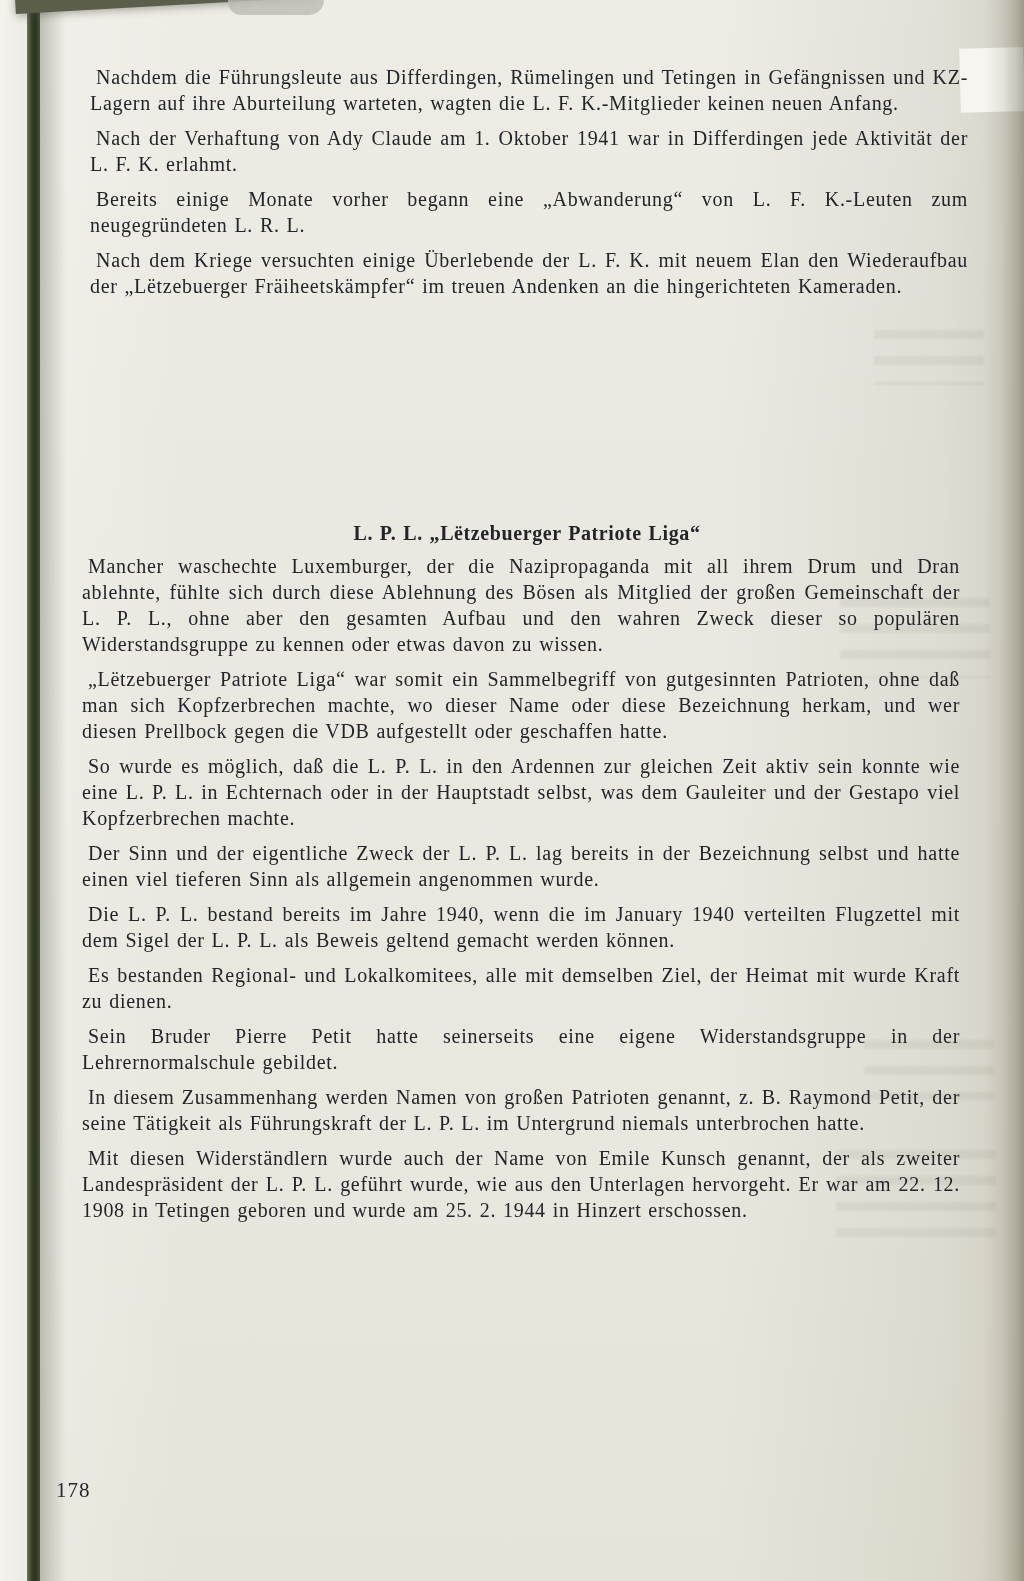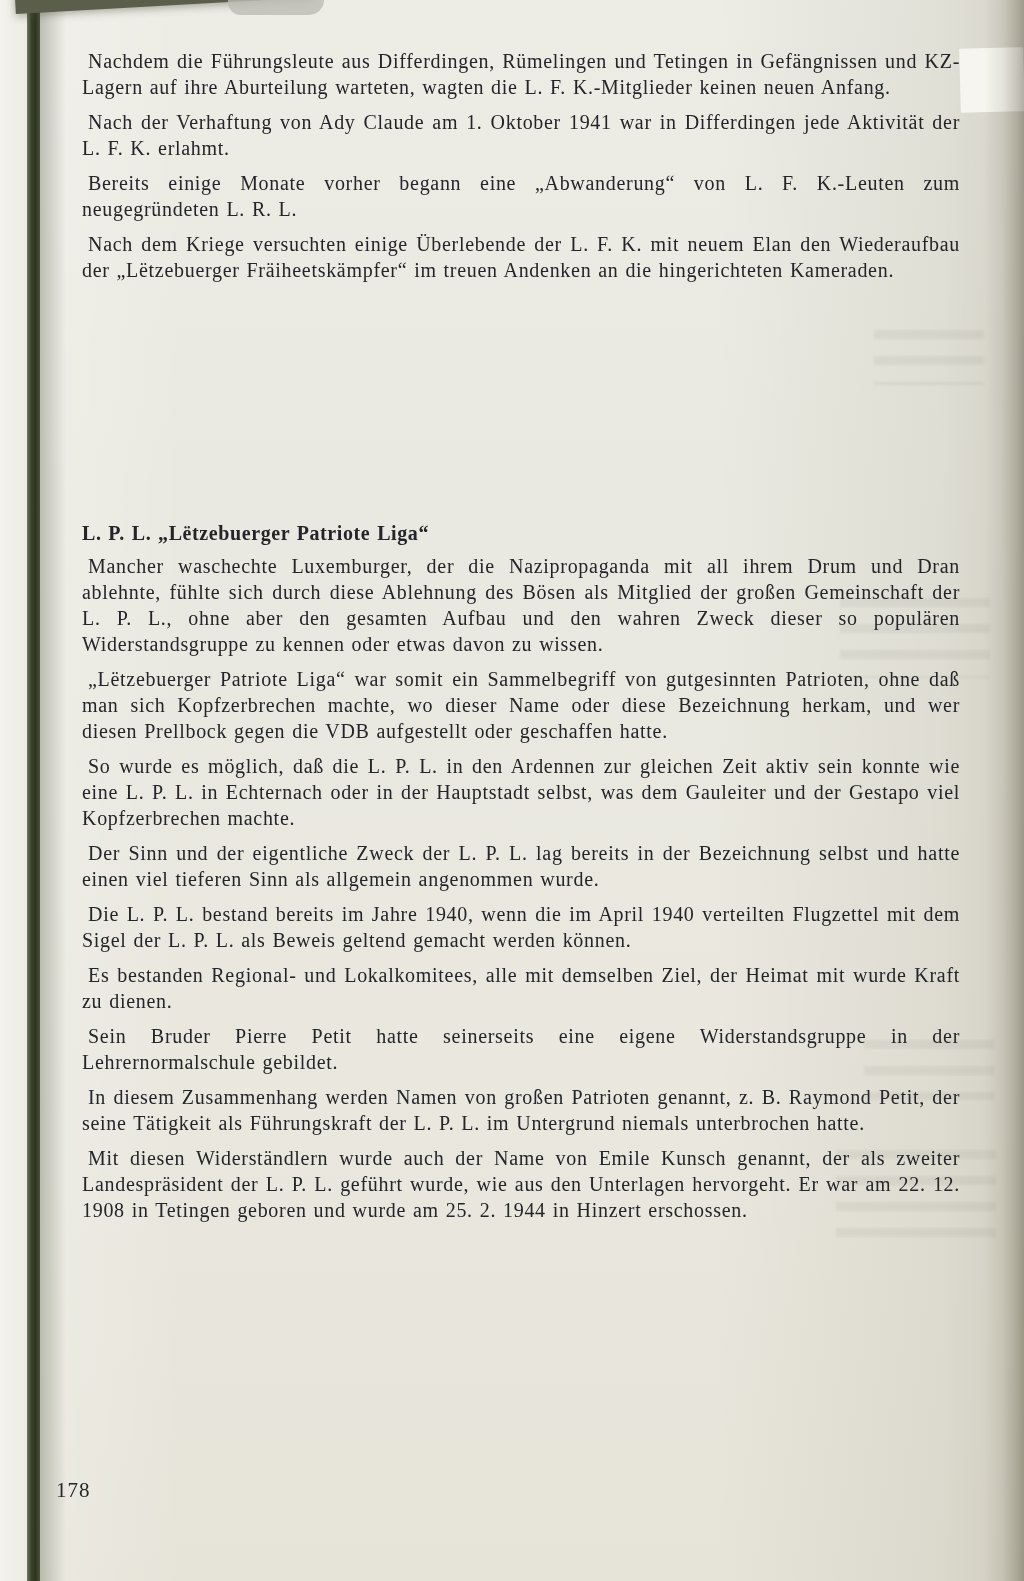--- a/index.html
+++ b/index.html
@@ -99,33 +99,33 @@
     left: 82px;
     width: 878px;
     color: #24252a;
     font-size: 20px;
     line-height: 26px;
     letter-spacing: 0.035em;
     word-spacing: 0.06em;
     text-align: justify;
     z-index: 3;
   }
-  .content-1 { top: 48px; }
+  .content-1 { top: 64px; margin-left: 8px; }
   .content-2 { top: 520px; }
 
   .content p {
     margin: 0 0 9px 0;
     text-indent: 6px;
   }
   .heading {
     font-size: 20px;
     font-weight: bold;
-    margin: 0 0 7px 0;
+    margin: 0 0 7px 12px;
     letter-spacing: 0.03em;
-    text-align: left;
+    text-align: center;
   }
   .page-number {
     position: absolute;
     left: 56px;
     top: 1478px;
     font-size: 21px;
     color: #26272c;
     letter-spacing: 0.05em;
     z-index: 3;
   }
@@ -153,21 +153,21 @@
     <p>Bereits einige Monate vorher begann eine „Abwanderung“ von L. F. K.-Leuten zum neugegründeten L. R. L.</p>
     <p>Nach dem Kriege versuchten einige Überlebende der L. F. K. mit neuem Elan den Wiederaufbau der „Lëtzebuerger Fräiheetskämpfer“ im treuen Andenken an die hingerichteten Kameraden.</p>
   </div>
 
   <div class="content content-2">
     <h2 class="heading">L. P. L. „Lëtzebuerger Patriote Liga“</h2>
     <p>Mancher waschechte Luxemburger, der die Nazipropaganda mit all ihrem Drum und Dran ablehnte, fühlte sich durch diese Ablehnung des Bösen als Mitglied der großen Gemeinschaft der L. P. L., ohne aber den gesamten Aufbau und den wahren Zweck dieser so populären Widerstandsgruppe zu kennen oder etwas davon zu wissen.</p>
     <p>„Lëtzebuerger Patriote Liga“ war somit ein Sammelbegriff von gutgesinnten Patrioten, ohne daß man sich Kopfzerbrechen machte, wo dieser Name oder diese Bezeichnung herkam, und wer diesen Prellbock gegen die VDB aufgestellt oder geschaffen hatte.</p>
     <p>So wurde es möglich, daß die L. P. L. in den Ardennen zur gleichen Zeit aktiv sein konnte wie eine L. P. L. in Echternach oder in der Hauptstadt selbst, was dem Gauleiter und der Gestapo viel Kopfzerbrechen machte.</p>
     <p>Der Sinn und der eigentliche Zweck der L. P. L. lag bereits in der Bezeichnung selbst und hatte einen viel tieferen Sinn als allgemein angenommen wurde.</p>
-    <p>Die L. P. L. bestand bereits im Jahre 1940, wenn die im April 1940 verteilten Flugzettel mit dem Sigel der L. P. L. als Beweis geltend gemacht werden können.</p>
+    <p>Die L. P. L. bestand bereits im Jahre 1940, wenn die im January 1940 verteilten Flugzettel mit dem Sigel der L. P. L. als Beweis geltend gemacht werden können.</p>
     <p>Es bestanden Regional- und Lokalkomitees, alle mit demselben Ziel, der Heimat mit wurde Kraft zu dienen.</p>
     <p>Sein Bruder Pierre Petit hatte seinerseits eine eigene Widerstandsgruppe in der Lehrernormalschule gebildet.</p>
     <p>In diesem Zusammenhang werden Namen von großen Patrioten genannt, z. B. Raymond Petit, der seine Tätigkeit als Führungskraft der L. P. L. im Untergrund niemals unterbrochen hatte.</p>
     <p>Mit diesen Widerständlern wurde auch der Name von Emile Kunsch genannt, der als zweiter Landespräsident der L. P. L. geführt wurde, wie aus den Unterlagen hervorgeht. Er war am 22. 12. 1908 in Tetingen geboren und wurde am 25. 2. 1944 in Hinzert erschossen.</p>
   </div>
 
   <div class="page-number">178</div>
 
   <div class="edge-right"></div>
 

